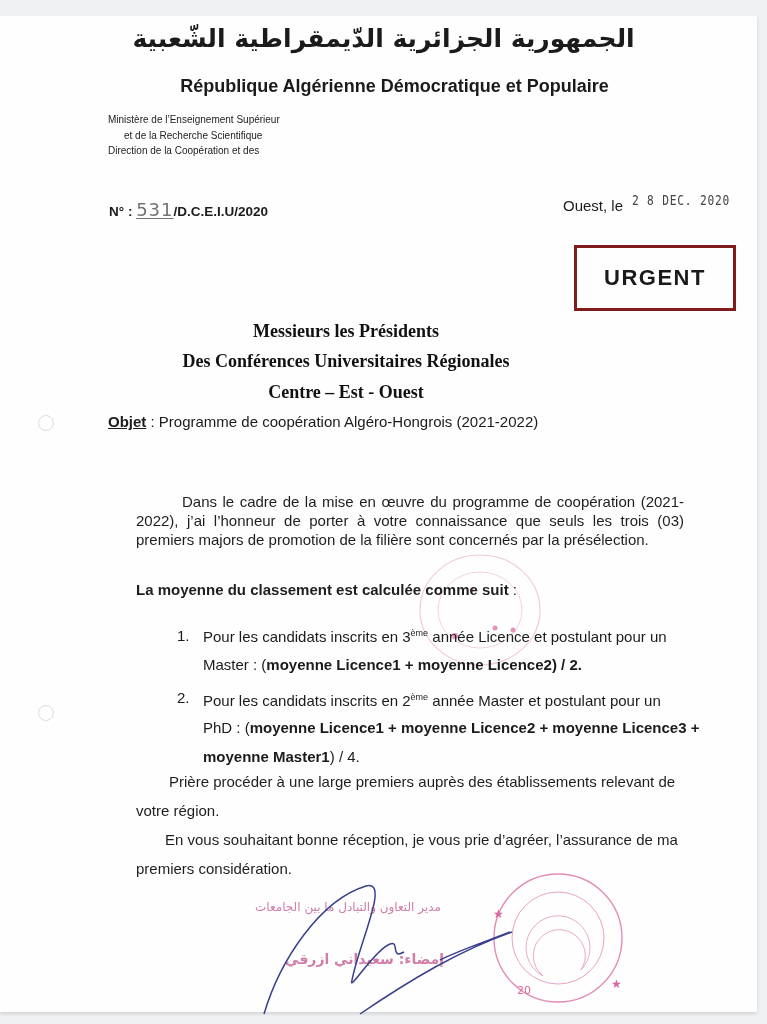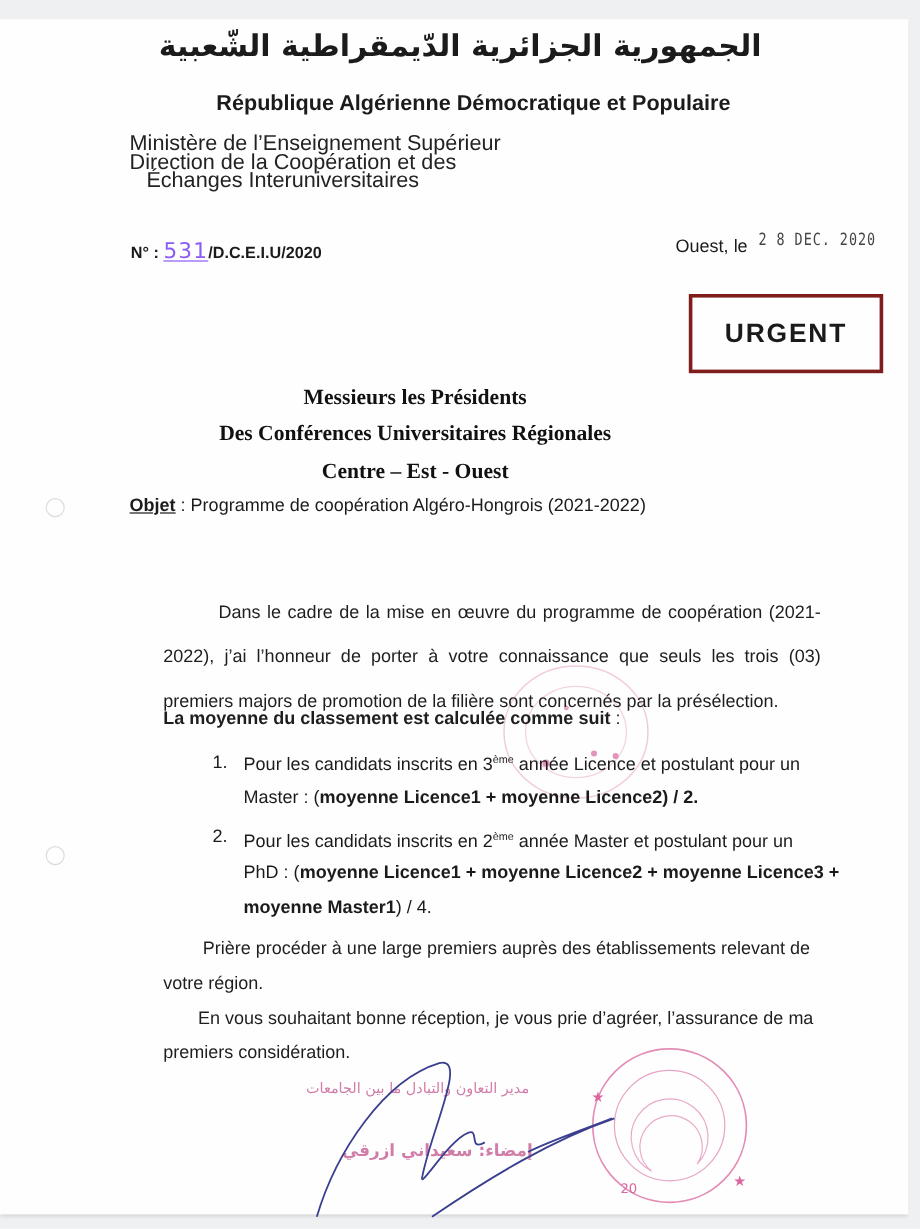--- a/index.html
+++ b/index.html
@@ -4,55 +4,55 @@
 <style>
   html, body { margin:0; padding:0; }
   body { width:767px; height:1024px; background:#eff0f2; position:relative; overflow:hidden;
          font-family:"Liberation Sans", sans-serif; color:#1b1b1b; }
   .paper { position:absolute; left:0; top:16px; width:757px; height:996px; background:#fefefe;
            box-shadow:0 2px 3px rgba(0,0,0,0.12); }
   .abs { position:absolute; white-space:nowrap; }
   .arabic-title { left:0; width:767px; text-align:center; top:24px; font-family:"DejaVu Sans", sans-serif;
                   font-weight:bold; font-size:25px; direction:rtl; letter-spacing:0.2px; }
   .fr-title { left:11px; width:767px; text-align:center; top:76px; font-size:18px; font-weight:bold; }
-  .ministry { left:108px; top:112px; font-size:18px; line-height:15.5px; color:#222; }
+  .ministry { left:108px; top:112px; font-size:10px; line-height:15.5px; color:#222; }
   .ministry div.indent { padding-left:16px; }
   .ministry div.indent2 { padding-left:14px; }
   .refno { left:109px; top:199px; font-size:13.5px; font-weight:bold; }
-  .refno .hand { color:#8b5cf6; font-family:"DejaVu Sans", sans-serif; font-weight:normal; font-size:18px;
+  .refno .hand { color:#737373; font-family:"DejaVu Sans", sans-serif; font-weight:normal; font-size:18px;
                  text-decoration:underline; text-underline-offset:2px; letter-spacing:1px; }
   .alger { left:563px; top:197px; font-size:15px; }
   .stampdate { left:632px; top:192px; font-family:"DejaVu Sans Mono", monospace; font-size:14px; color:#444;
                letter-spacing:1px; transform:scaleX(0.8); transform-origin:left; }
   .urgent-box { left:574px; top:245px; width:162px; height:66px; border:3px solid #7f1d1d; box-sizing:border-box;
                 display:flex; align-items:center; justify-content:center; font-weight:bold; font-size:22px;
                 letter-spacing:1.5px; color:#1a1a1a; }
   .addressee { left:0; width:692px; text-align:center; font-family:"Liberation Serif", serif; font-weight:bold;
                font-size:18px; color:#111; }
   .objet { left:108px; top:413px; font-size:15px; }
   .objet .lbl { font-weight:bold; text-decoration:underline; }
-  .para { font-size:15px; line-height:37px; color:#1e1e1e; }
+  .para { font-size:15px; line-height:19px; color:#1e1e1e; }
   .p1 { left:136px; top:492px; width:548px; white-space:normal; text-align:justify; text-indent:46px; }
   .bold { font-weight:bold; }
   .li { font-size:15px; line-height:29px; }
   sup { font-size:9px; }
   .sig-ar { font-family:"DejaVu Sans", sans-serif; color:#c9679a; opacity:0.85; direction:rtl; }
 </style>
 </head>
 <body>
 
 <div class="paper"></div>
 
 <div class="abs arabic-title">الجمهورية الجزائرية الدّيمقراطية الشّعبية</div>
 <div class="abs fr-title">République Algérienne Démocratique et Populaire</div>
 
 <div class="abs ministry">
   <div>Ministère de l’Enseignement Supérieur</div>
+  <div class="indent">et de la Recherche Scientifique</div>
   <div>Direction de la Coopération et des</div>
-  <div class="indent2">Échanges Interuniversitaires</div>
 </div>
 
 <div class="abs refno">
   <span>N° : </span><span class="hand">531</span><span>/D.C.E.I.U/2020</span>
 </div>
 
 <div class="abs alger">Ouest, le</div>
 <div class="abs stampdate">2 8 DEC. 2020</div>
 
 <div class="abs urgent-box">

